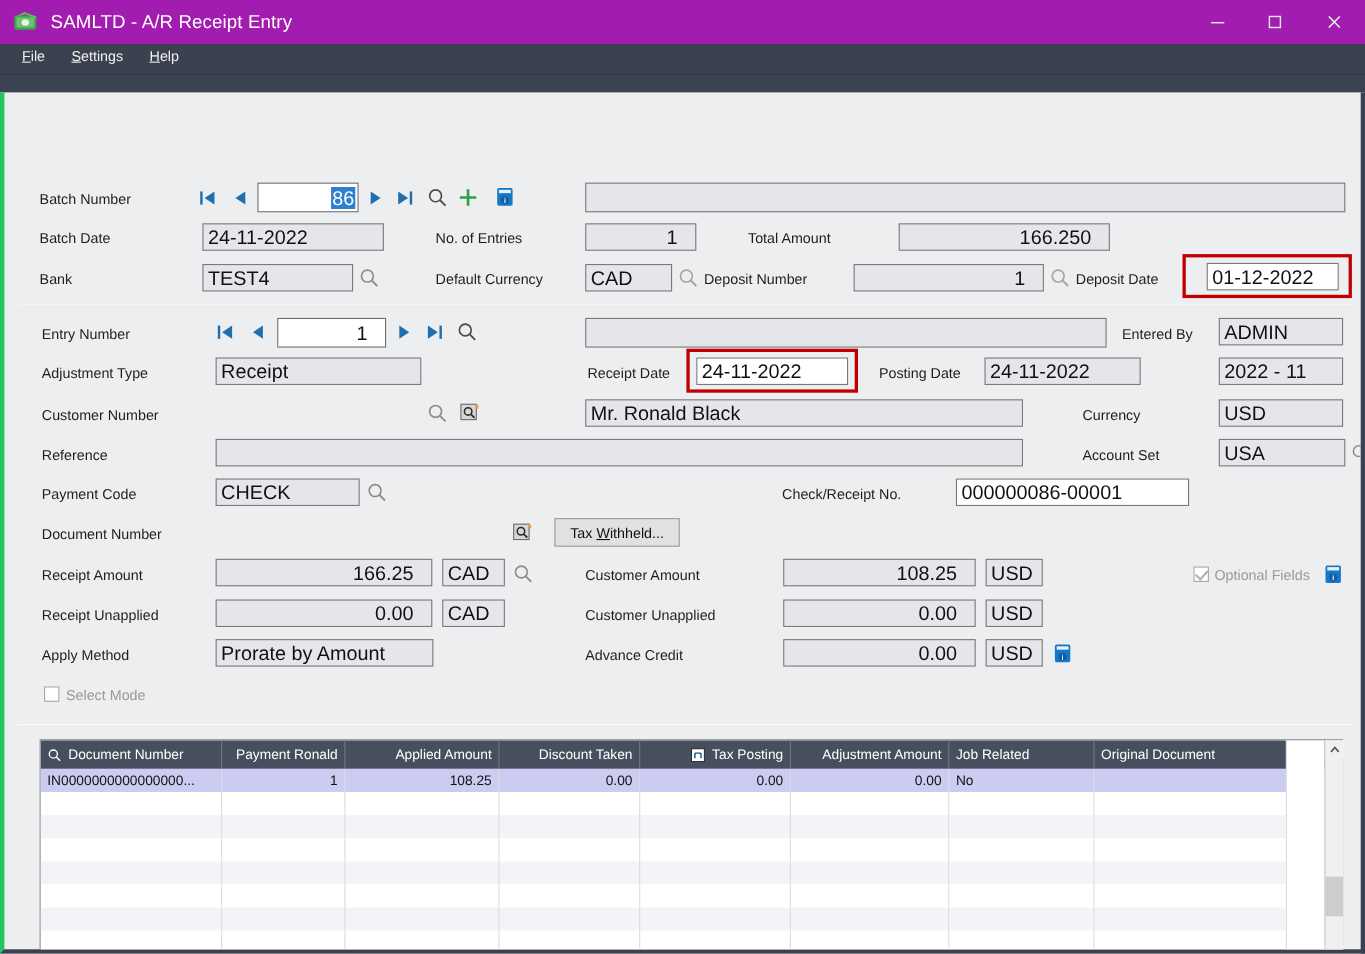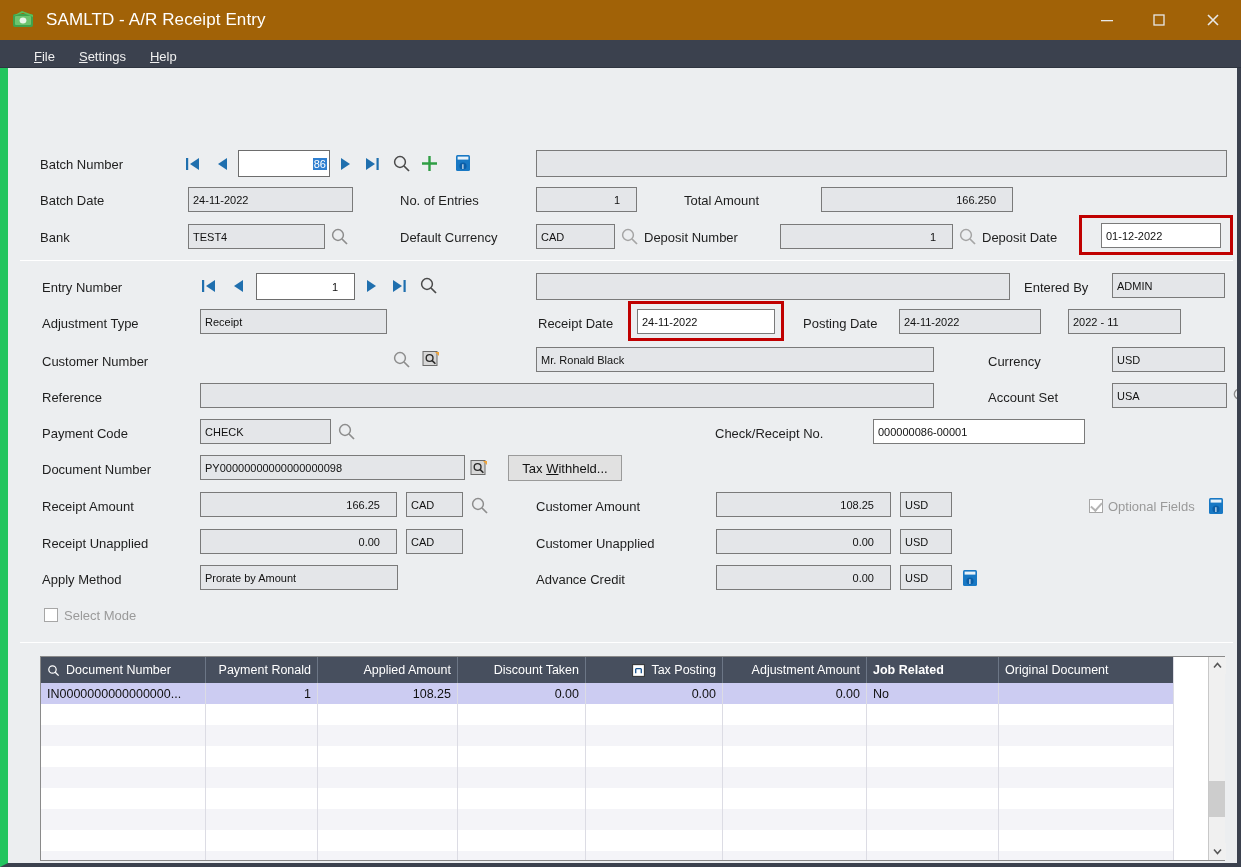--- a/index.html
+++ b/index.html
@@ -18,21 +18,21 @@
   
   .window {
     width: 1241px; height: 867px;
     display: flex; flex-direction: column;
     background: #3b4252;
   }
 
   
   .titlebar {
     height: 40px; flex: 0 0 40px;
-    background: #a16207;
+    background: #a21caf;
     display: flex; align-items: center;
     position: relative;
   }
   .app-icon {
     width: 22px; height: 22px;
     margin-left: 12px; margin-right: 12px;
     position: relative;
     flex: 0 0 22px;
   }
   .title-text {
@@ -46,58 +46,59 @@
     width: 52px; height: 40px;
     display: flex; align-items: center; justify-content: center;
     color: #e8e8e8;
   }
   .winbtn.close-btn { width: 56px; }
 
   
   .menubar {
     height: 28px; flex: 0 0 28px;
     background: #3b414e;
-    display: flex; align-items: flex-end;
-    padding-left: 22px;
+    display: flex; align-items: flex-start;
+    padding-left: 8px;
     border-bottom: 1px solid #2f3540;
   }
   .menu-item {
     color: #f0f0f0;
     font-size: 13px;
     padding: 3px 12px;
     white-space: nowrap;
   }
   .u { text-decoration: underline; }
 
   
   .client {
     flex: 1 1 auto;
     background: #eceef0;
-    border-left: 8px solid #22c55e;
+    border-left: 4px solid #22c55e;
     border-right: 4px solid #3b414e;
     border-bottom: 4px solid #3b414e;
     position: relative;
     overflow: hidden;
+    margin-top: 16px;
   }
 
   
   .lbl {
     font-size: 13px;
     color: #1e1e1e;
     white-space: nowrap;
     position: absolute;
   }
   .lbl.disabled { color: #9a9a9a; }
 
   .fld {
     position: absolute;
     background: #e4e6e9;
     border: 1px solid #7a7a7a;
     font-family: "Liberation Sans", sans-serif;
-    font-size: 11px;
+    font-size: 18px;
     color: #111;
     padding: 2px 16px 0 4px;
     height: 25px;
     line-height: 21px;
     white-space: nowrap;
     overflow: hidden;
   }
   .fld.white { background: #ffffff; }
   .fld.num { text-align: right; }
 
@@ -393,21 +394,21 @@
     <div class="lbl" style="left:34px; top:248px;">Adjustment Type</div>
     <div class="fld" style="left:192px; top:241px; width:187px;">Receipt</div>
 
     <div class="lbl" style="left:530px; top:248px;">Receipt Date</div>
     <div class="fld" style="left:629px; top:241px; width:138px; background:#ffffff;">24-11-2022</div>
     <div class="redbox" style="left:620px; top:233px; width:156px; height:40px;"></div>
 
     <div class="lbl" style="left:795px; top:248px;">Posting Date</div>
     <div class="fld" style="left:891px; top:241px; width:142px;">24-11-2022</div>
 
-    <div class="fld" style="left:1060px; top:241px; width:113px;">2022 - 11</div>
+    <div class="fld" style="left:1104px; top:241px; width:113px;">2022 - 11</div>
 
     <div class="lbl" style="left:34px; top:286px;">Customer Number</div>
     <div class="icon-btn" style="left:384px; top:282px; width:19px; height:19px;">
       <svg width="19" height="19" viewBox="0 0 19 19">
           <circle cx="8" cy="8" r="5.4" fill="none" stroke="#8d8d8d" stroke-width="1.5"></circle>
           <path d="M12 12 L17 17" stroke="#8d8d8d" stroke-width="1.7"></path>
         </svg>
     </div>
     <div class="icon-btn" style="left:413px; top:281px; width:20px; height:20px;">
       <svg width="20" height="20" viewBox="0 0 20 20">
@@ -441,21 +442,20 @@
       <svg width="19" height="19" viewBox="0 0 19 19">
           <circle cx="8" cy="8" r="5.4" fill="none" stroke="#8d8d8d" stroke-width="1.5"></circle>
           <path d="M12 12 L17 17" stroke="#8d8d8d" stroke-width="1.7"></path>
         </svg>
     </div>
 
     <div class="lbl" style="left:707px; top:358px;">Check/Receipt No.</div>
     <div class="fld white" style="left:865px; top:351px; width:212px;">000000086-00001</div>
 
     <div class="lbl" style="left:34px; top:394px;">Document Number</div>
-    <div class="fld" style="left:192px; top:387px; width:265px;">PY00000000000000000098</div>
     <div class="icon-btn" style="left:461px; top:390px; width:20px; height:20px;">
       <svg width="20" height="20" viewBox="0 0 20 20">
           <rect x="2" y="2.5" width="14" height="14" fill="#d7d7d7" stroke="#6a6a6a" stroke-width="1"></rect>
           <circle cx="8.6" cy="9" r="3.4" fill="none" stroke="#2a2a2a" stroke-width="1.4"></circle>
           <path d="M11.2 11.6 L14.4 14.8" stroke="#2a2a2a" stroke-width="1.6"></path>
           <path d="M14 3 L18 3 L18 7 Z" fill="#f0a43a"></path>
         </svg>
     </div>
 
     <div class="btn" style="left:500px; top:387px; width:114px; height:26px;">
@@ -540,21 +540,21 @@
               <svg width="13" height="13" viewBox="0 0 14 14">
                 <rect x="0.7" y="0.7" width="12.6" height="12.6" fill="#ffffff" stroke="#2a2a2a" stroke-width="1"></rect>
                 <path d="M4 10 L4 5 M4 5 L10 5 M10 5 L10 10" stroke="#16508c" stroke-width="1.4" fill="none"></path>
               </svg>
             </span>
             <span>Tax Posting</span>
           </div>
           <div class="gh right" style="width: 144px; flex: 0 0 144px;">
             <span>Adjustment Amount</span>
           </div>
-          <div class="gh" style="width: 132px; flex: 0 0 132px; font-weight: bold;">
+          <div class="gh" style="width: 132px; flex: 0 0 132px;">
             <span>Job Related</span>
           </div>
           <div class="gh last" style="width: 131px; flex: 0 0 131px;">
             <span>Original Document</span>
           </div>
         </div>
       <div class="grid-body" id="grid-body">
           <div class="grow sel">
             <div class="gc" style="width: 165px; flex: 0 0 165px;">IN0000000000000000...</div>
             <div class="gc right" style="width: 112px; flex: 0 0 112px;">1</div>

